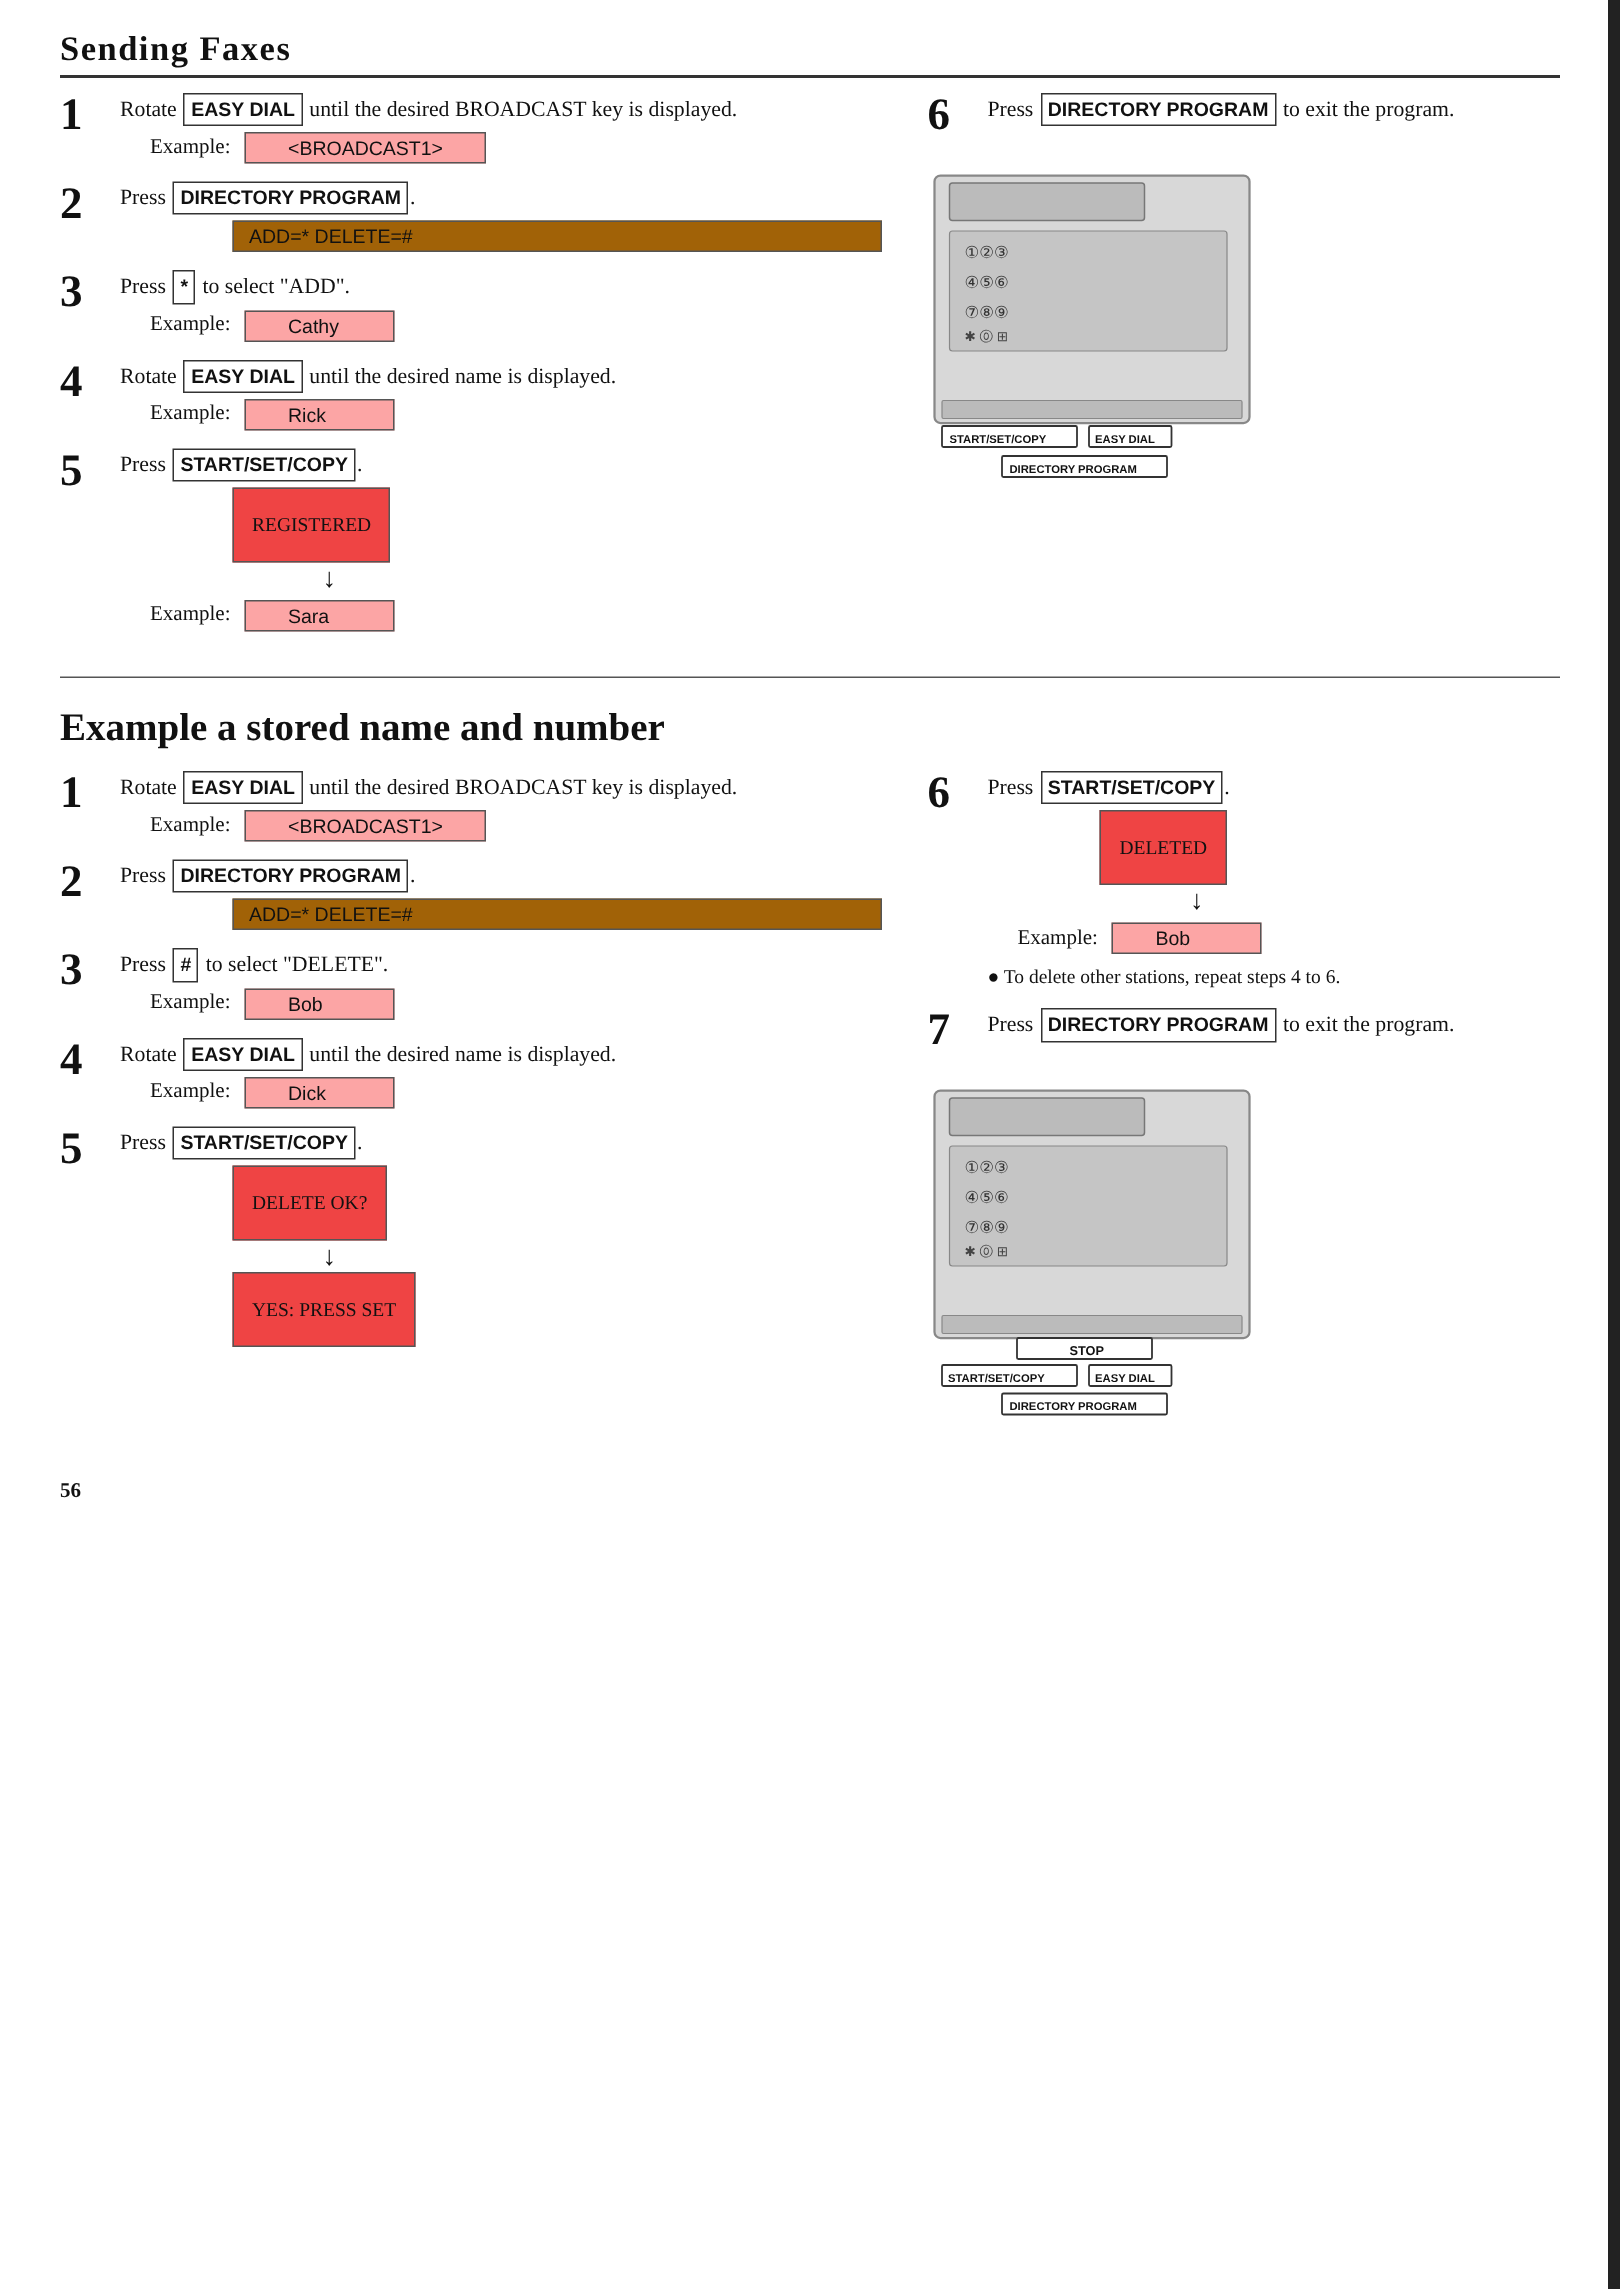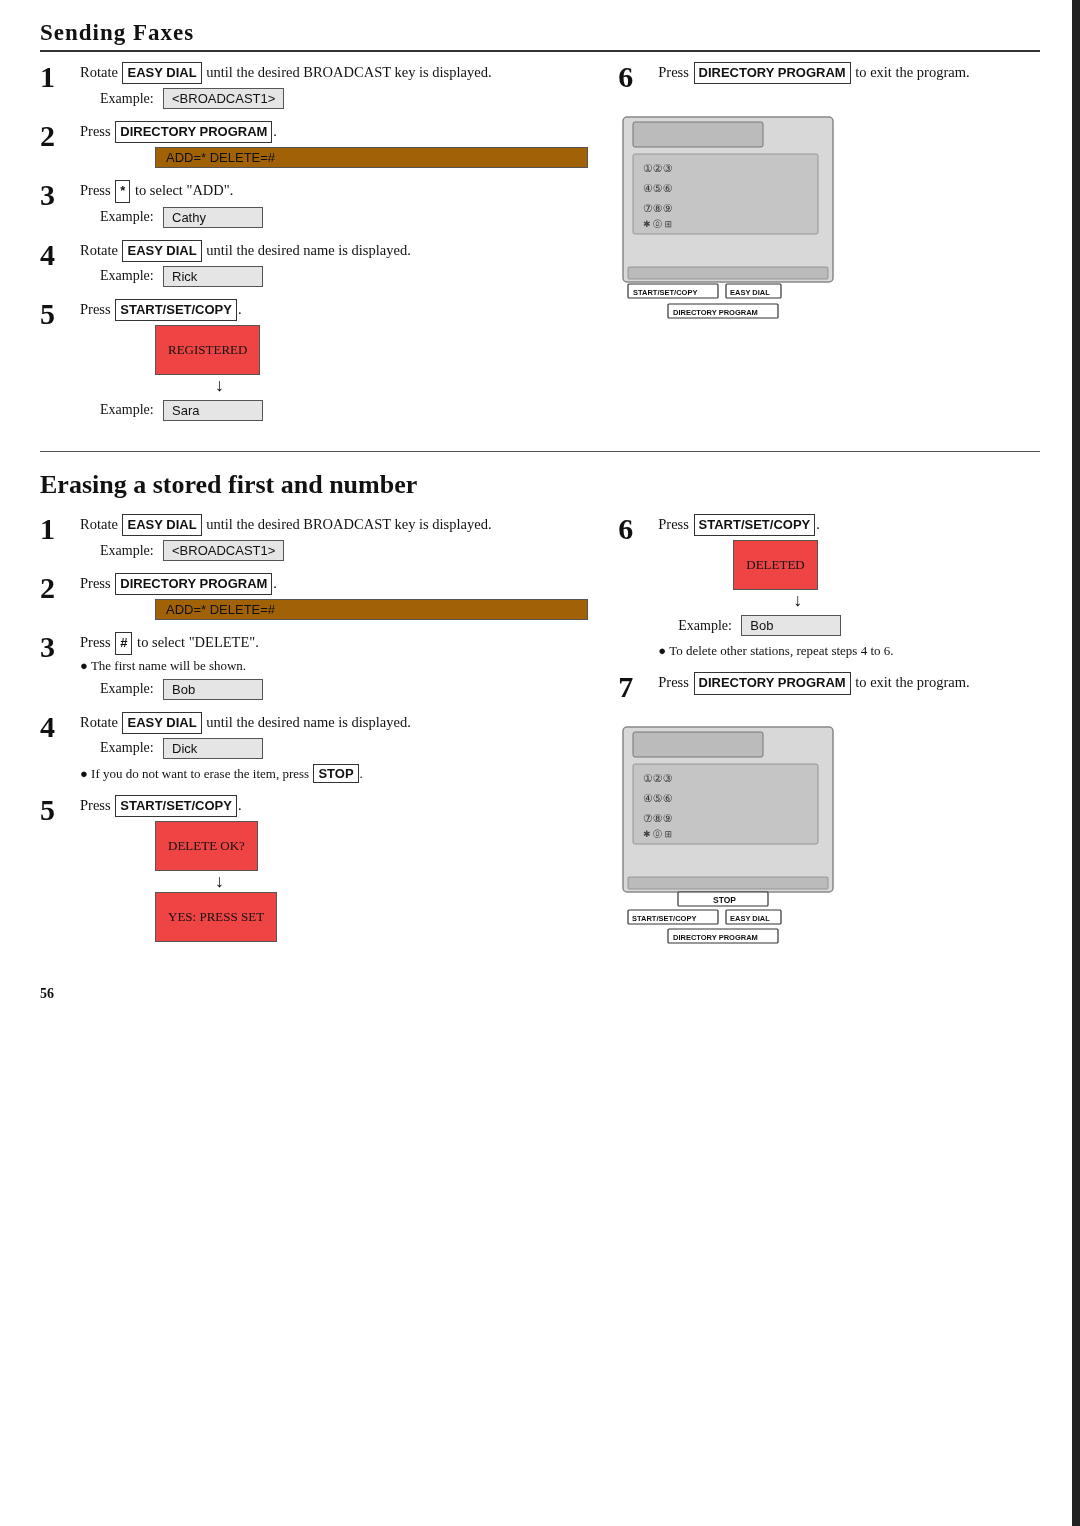--- a/index.html
+++ b/index.html
@@ -99,24 +99,24 @@
       margin-top: 4px;
       margin-left: 20px;
     }
     .example-label {
       font-size: 14px;
       margin-right: 8px;
       min-width: 55px;
     }
     .example-box {
       border: 1px solid #555;
-      padding: 2px 8px;
+      padding: 2px 28px;
       font-size: 13px;
       min-width: 100px;
-      background: #e5e5e5;
+      background: #fca5a5;
       font-family: Arial, sans-serif;
     }
     .display-box {
       border: 1px solid #555;
       padding: 2px 10px;
       font-size: 13px;
       min-width: 130px;
       background: #a16207;
       font-family: Arial, sans-serif;
       margin-left: 75px;
@@ -275,21 +275,21 @@
           <text x="55" y="203" font-size="7.5" fill="#111" font-family="Arial" font-weight="bold">DIRECTORY PROGRAM</text>
         </svg>
       </div>
     </div>
   </div>
 </div>
 
 <hr class="section-divider">
 
 <div>
-  <div class="section-title">Erasing a stored first and number</div>
+  <div class="section-title">Example a stored name and number</div>
 
   <div class="steps-layout">
 
     <div class="steps-left">
 
       <div class="step-row">
         <div class="step-number">1</div>
         <div class="step-content">
           <div class="step-text">
             Rotate <span class="key-box">EASY DIAL</span> until the desired BROADCAST key is displayed.
@@ -310,40 +310,36 @@
           <div class="display-box">ADD=* DELETE=#</div>
         </div>
       </div>
 
       <div class="step-row">
         <div class="step-number">3</div>
         <div class="step-content">
           <div class="step-text">
             Press <span class="key-box">#</span> to select "DELETE".
           </div>
-          <div class="bullet-note" style="font-size:13px;margin-top:2px;margin-bottom:4px;">The first name will be shown.</div>
           <div class="example-line">
             <span class="example-label">Example:</span>
             <span class="example-box">Bob</span>
           </div>
         </div>
       </div>
 
       <div class="step-row">
         <div class="step-number">4</div>
         <div class="step-content">
           <div class="step-text">
             Rotate <span class="key-box">EASY DIAL</span> until the desired name is displayed.
           </div>
           <div class="example-line">
             <span class="example-label">Example:</span>
             <span class="example-box">Dick</span>
-          </div>
-          <div style="font-size:13px;margin-top:5px;">
-            ● If you do not want to erase the item, press <span class="key-box">STOP</span>.
           </div>
         </div>
       </div>
 
       <div class="step-row">
         <div class="step-number">5</div>
         <div class="step-content">
           <div class="step-text">
             Press <span class="key-box">START/SET/COPY</span>.
           </div>

